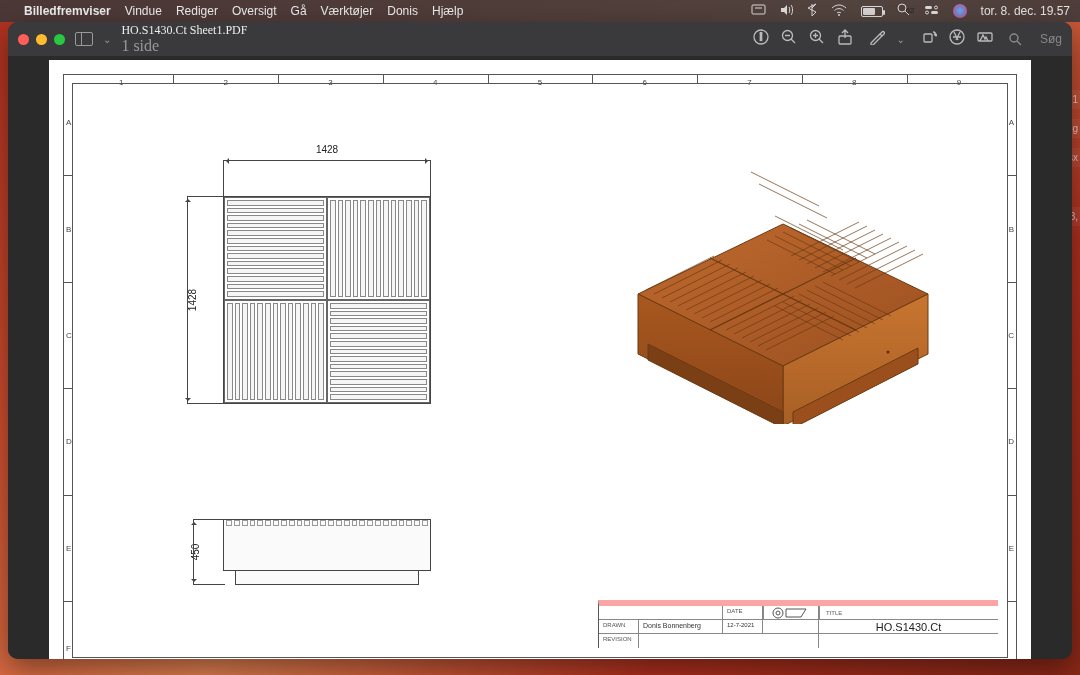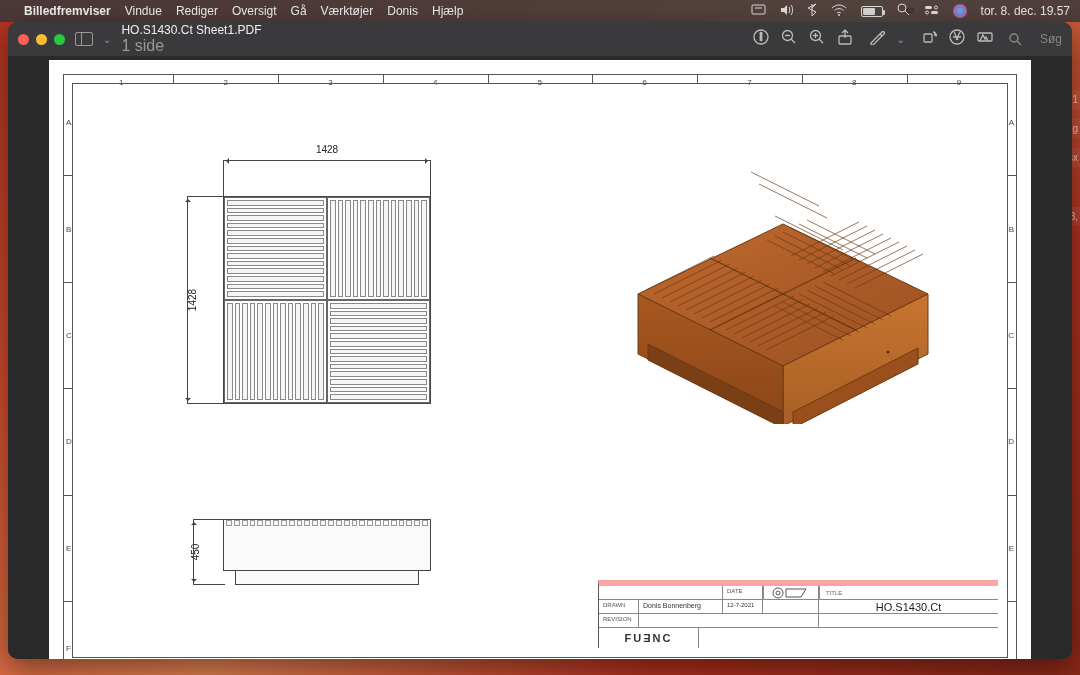--- a/index.html
+++ b/index.html
@@ -25,21 +25,21 @@
 
   
   .window { position: absolute; left: 8px; right: 8px; top: 22px; bottom: 16px; border-radius: 10px; overflow: hidden; box-shadow: 0 10px 30px rgba(0,0,0,.45); background: #2f2f30; }
   .titlebar { height: 34px; background: #3a3a3c; display: flex; align-items: center; padding: 0 10px; gap: 10px; color: #ccc; }
   .traffic { display: flex; gap: 7px; }
   .traffic span { width: 11px; height: 11px; border-radius: 50%; display:block;}
   .traffic .r{background:#ff5f57;} .traffic .y{background:#febc2e;} .traffic .g{background:#28c840;}
   .sidebar-btn { width:18px;height:14px;border:1px solid #999;border-radius:2px;position:relative;}
   .sidebar-btn::before{content:"";position:absolute;left:5px;top:0;bottom:0;width:1px;background:#999;}
   .chev { font-size:10px; color:#999; }
-  .wintitle { color:#eee; font-size:12px; line-height:1.1;}
+  .wintitle { color:#eee; font-size:12px; line-height:1.1;font-family:Liberation Serif, serif;}
   .wintitle .sub { font-size:16px; color:#999; }
   .titlebar .spacer{flex:1;}
   .tb-icons { display:flex; align-items:center; gap:16px; color:#bbb;}
   .tb-icons .grp{display:flex;gap:12px;align-items:center;}
   .tb-icons svg{width:16px;height:16px;stroke:#bbb;fill:none;stroke-width:1.3;}
   .tb-icons .ovr svg{fill:#bbb;}
   .search { display:flex;align-items:flex-end;gap:18px;color:#888;font-size:12px;}
   .search svg{width:13px;height:13px;stroke:#888;fill:none;stroke-width:1.5;}
 
   
@@ -512,23 +512,19 @@
               <div class="tb-cell" style="width:56px"></div>
               <div class="tb-titlecell" rowspan="2">
                 <div class="v">HO.S1430.Ct</div>
               </div>
             </div>
             <div class="tb-row" style="height:14px">
               <div class="tb-cell lbl">REVISION</div>
               <div class="tb-cell" style="width:180px"></div>
               <div class="tb-titlecell"></div>
             </div>
-            <div class="tb-row" style="height:20px">
-              <div class="tb-logo">FUƎNC</div>
-              <div class="tb-cell" style="flex:1"></div>
-            </div>
           </div>
 
         </div>
       </div>
     </div>
   </div>
 </div>
 
 </body></html>

